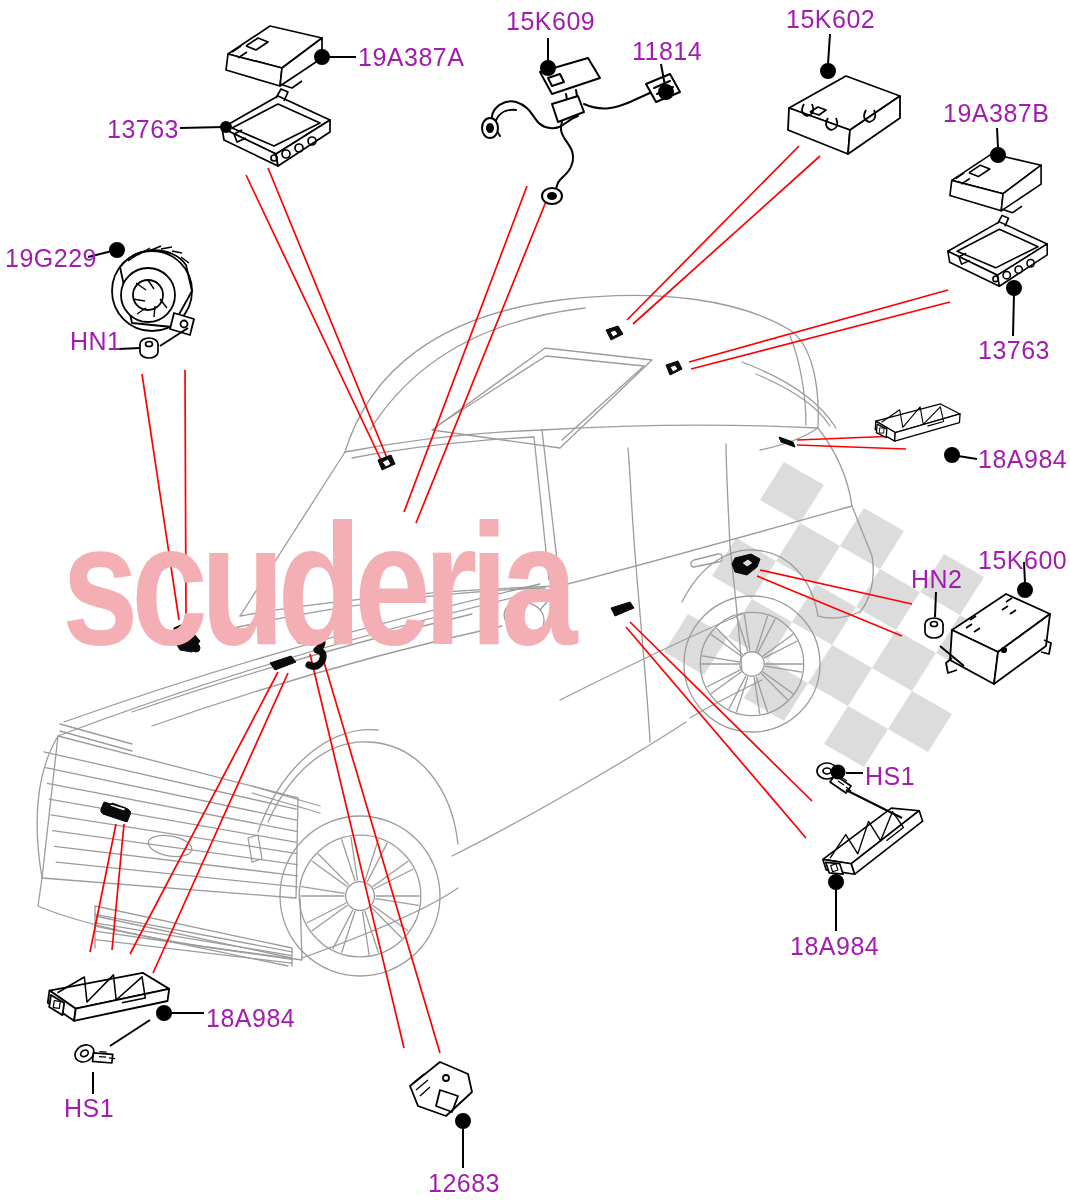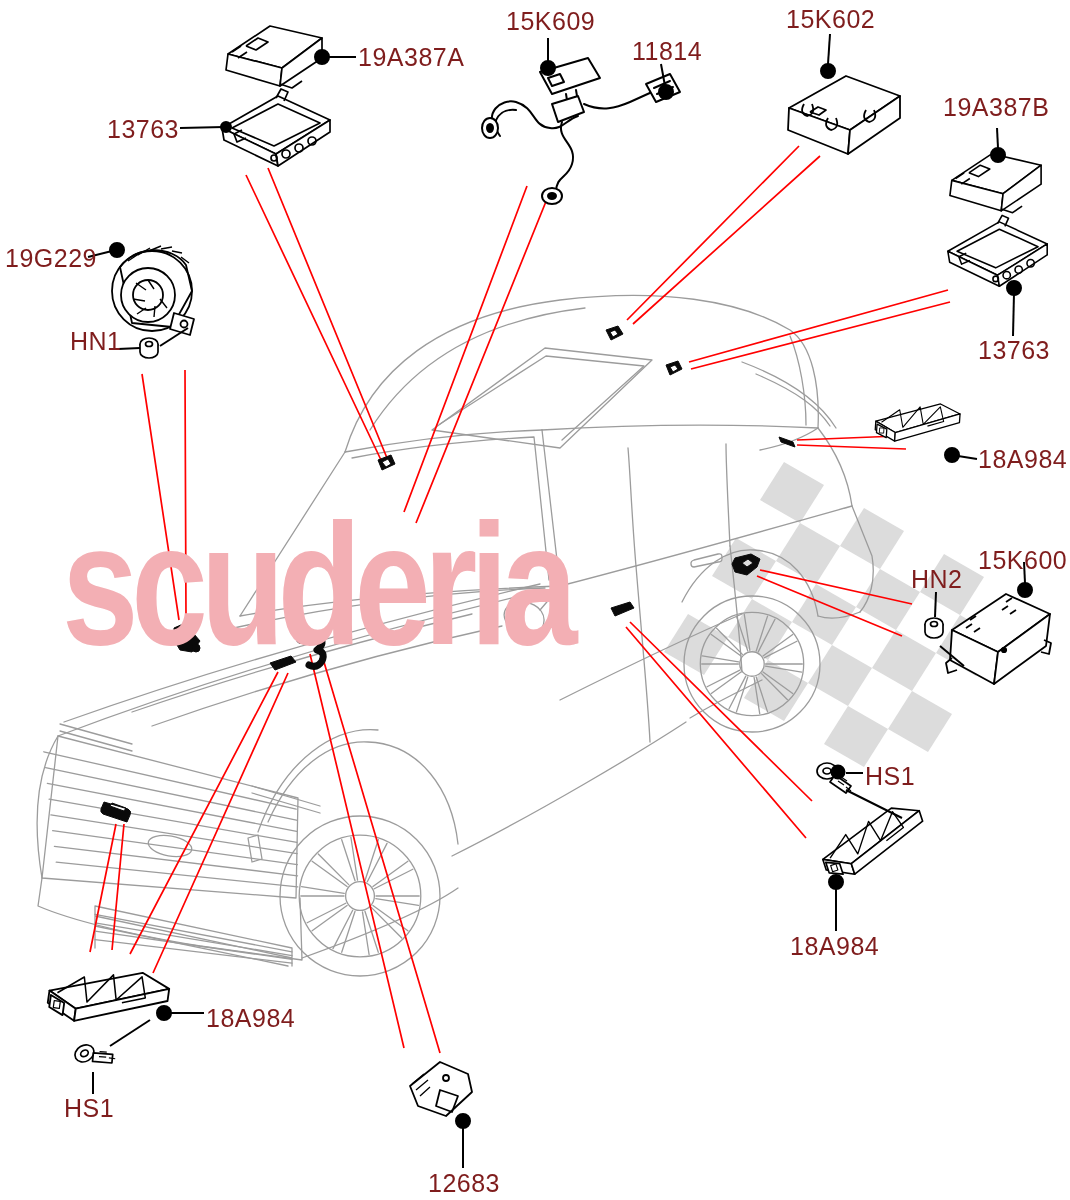--- a/index.html
+++ b/index.html
@@ -14,21 +14,21 @@
     color:#f3afb4;transform:scaleX(0.80);transform-origin:left top;
     user-select:none;white-space:nowrap;z-index:1;
   }
   .wm-tagline{
     position:absolute;left:86px;top:648px;
     font-size:46px;font-weight:bold;letter-spacing:37px;line-height:1;
     color:#e4e4e4;user-select:none;white-space:nowrap;z-index:1;
   }
   .layer{position:absolute;left:0;top:0;width:1070px;height:1200px;}
   .callout{
-    position:absolute;color:#7f1d1d;font-size:25px;line-height:1.05;
+    position:absolute;color:#a21caf;font-size:25px;line-height:1.05;
     white-space:nowrap;z-index:6;letter-spacing:0.5px;
   }
 </style>
 </head>
 <body>
 
 <div id="canvas">
 
   <div class="wm-brand">scuderia</div>
 
@@ -364,21 +364,21 @@
       <line x1="463" y1="1127" x2="463" y2="1168"></line>
         <circle cx="463" cy="1121" r="7"></circle>
     </g>
   </svg>
 
   <div class="callout" style="left:358px;top:44px">19A387A</div>
   <div class="callout" style="left:107px;top:116px">13763</div>
   <div class="callout" style="left:506px;top:8px">15K609</div>
   <div class="callout" style="left:632px;top:38px">11814</div>
   <div class="callout" style="left:786px;top:6px">15K602</div>
-  <div class="callout" style="left:943px;top:94px">19A387B</div>
+  <div class="callout" style="left:943px;top:100px">19A387B</div>
   <div class="callout" style="left:978px;top:337px">13763</div>
   <div class="callout" style="left:5px;top:245px">19G229</div>
   <div class="callout" style="left:70px;top:328px">HN1</div>
   <div class="callout" style="left:978px;top:446px">18A984</div>
   <div class="callout" style="left:978px;top:547px">15K600</div>
   <div class="callout" style="left:911px;top:566px">HN2</div>
   <div class="callout" style="left:865px;top:763px">HS1</div>
   <div class="callout" style="left:790px;top:933px">18A984</div>
   <div class="callout" style="left:206px;top:1005px">18A984</div>
   <div class="callout" style="left:64px;top:1095px">HS1</div>

